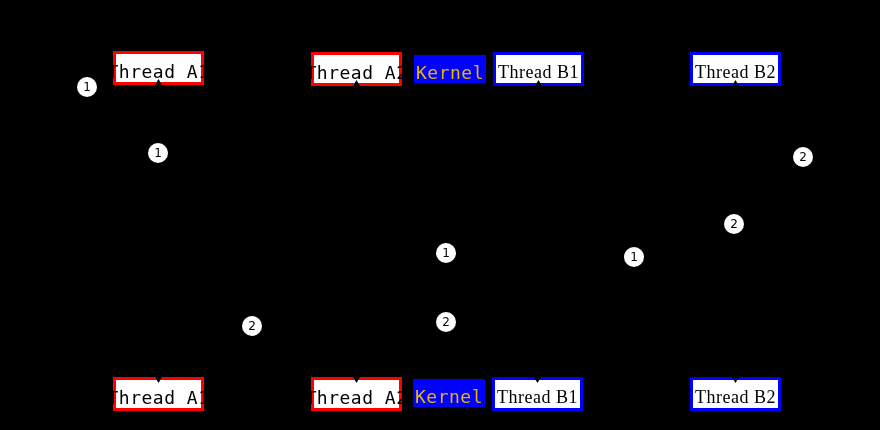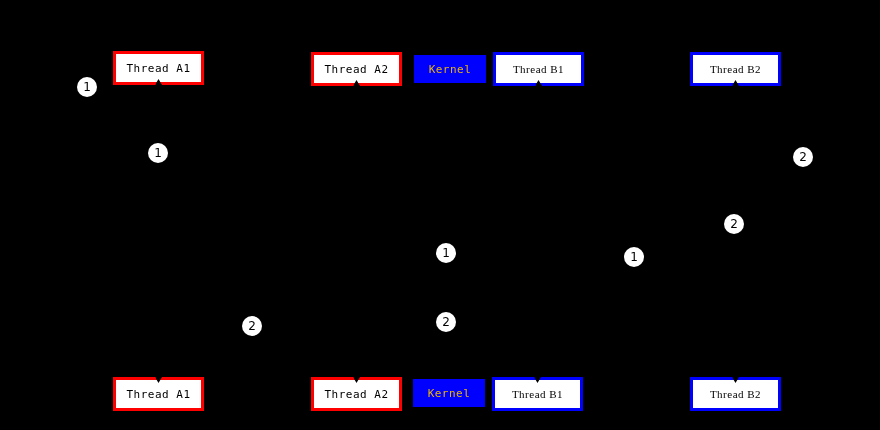--- a/index.html
+++ b/index.html
@@ -14,24 +14,24 @@
   .canvas {
     position: relative;
     width: 880px;
     height: 430px;
     background: #000000;
   }
   .box {
     position: absolute;
     box-sizing: border-box;
     display: flex;
-    align-items: center;
+    align-items: flex-end;
     justify-content: center;
     font-family: "DejaVu Sans Mono", monospace;
-    font-size: 11px;
+    font-size: 18px;
     letter-spacing: 0.5px;
     white-space: nowrap;
   }
   .thread-box {
     width: 91px;
     height: 34px;
     background: #ffffff;
     color: #000000;
   }
   .thread-a { border: 3px solid #ff0000; }

